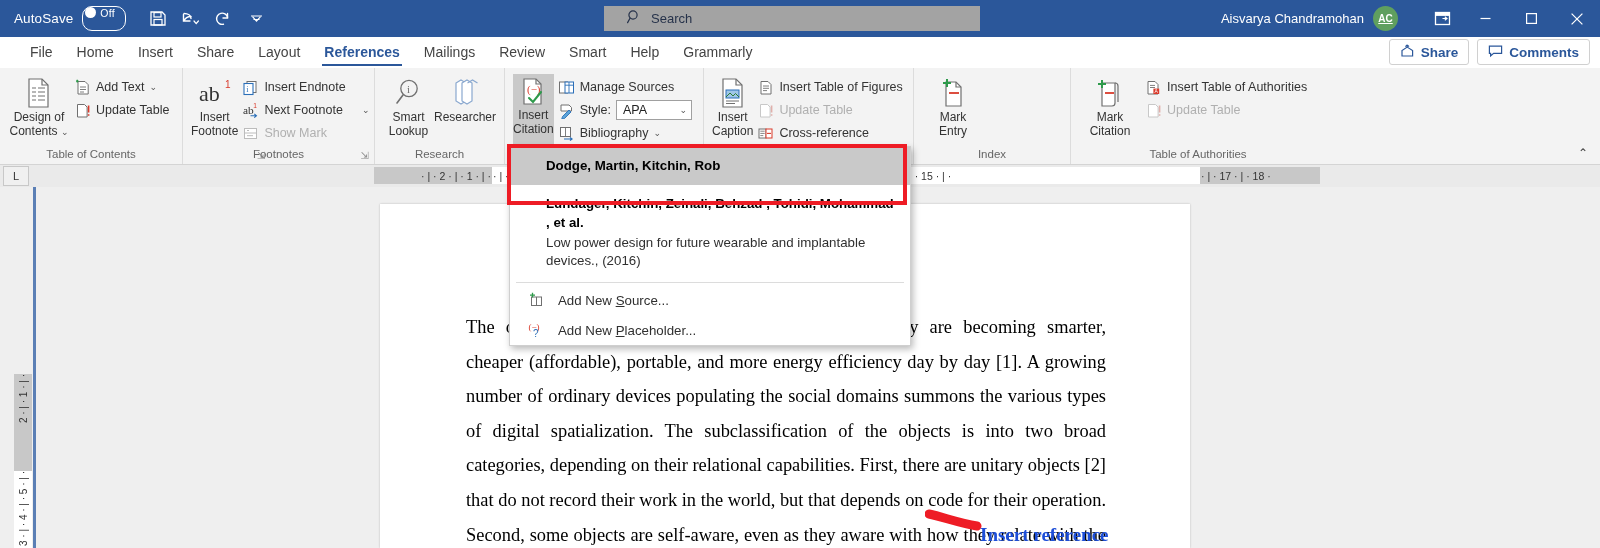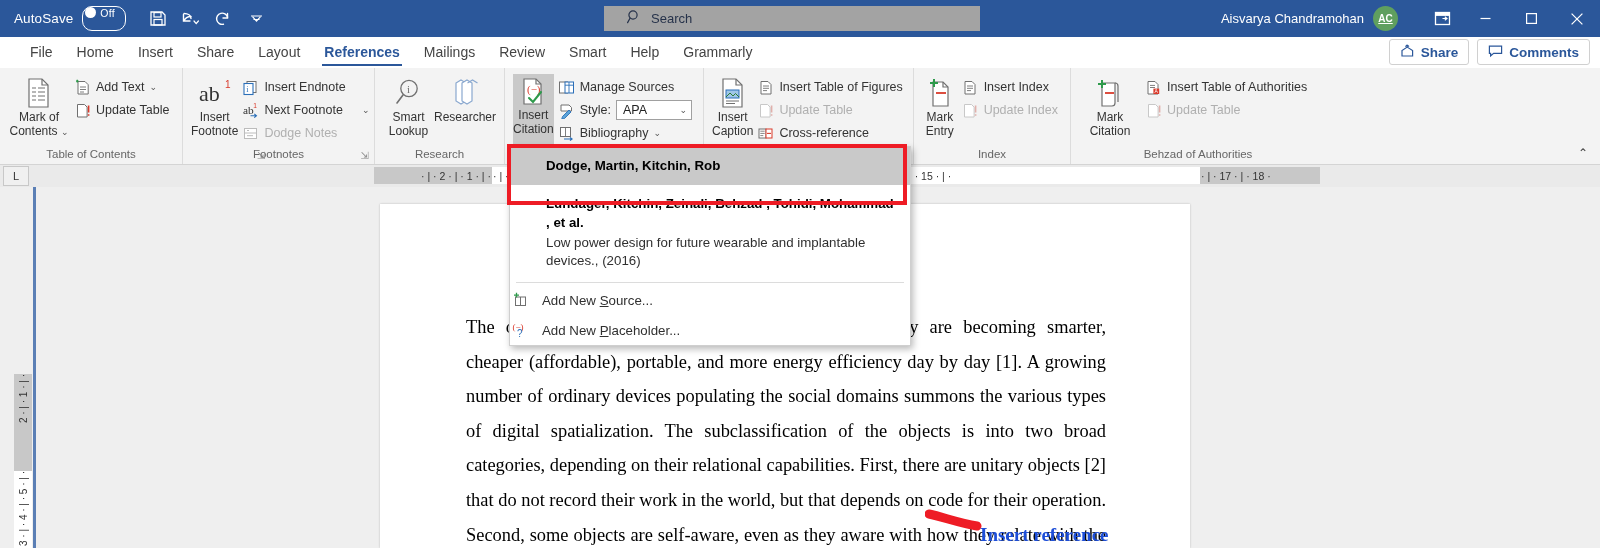--- a/index.html
+++ b/index.html
@@ -169,21 +169,21 @@
     background: #ffffff; border: 1px solid #cfcfcf;
     box-shadow: 2px 3px 7px rgba(0,0,0,.28); z-index: 40;
   }
   .mitem { padding: 9px 14px 10px 36px; }
   .mitem.selected { background: #c9c9c9; }
   .mtitle { font-size: 13.3px; font-weight: bold; color: #000000; line-height: 19px; }
   .msub { font-size: 13.3px; color: #303030; line-height: 18px; margin-top: 2px; }
   .msep { height: 1px; background: #dcdcdc; margin: 2px 6px; }
   .mcmd {
     display: flex; align-items: center; gap: 12px; height: 30px;
-    font-size: 13.3px; color: #303030;
+    padding-left: 16px; font-size: 13.3px; color: #303030;
   }
   .mcmd .ic { width: 20px; display: flex; align-items: center; justify-content: center; }
   .mcmd u { text-decoration: underline; }
   .selbox {
     position: absolute; left: 507px; top: 144px; width: 400px; height: 61px;
     border: 4px solid #ee1c25; z-index: 60; pointer-events: none;
   }
 
   
   .anno {
@@ -315,21 +315,21 @@
     <div class="rgroup" style="width:182px">
       <div class="gbody">
         <div class="bigbtn">
           <span class="ic">
             <svg width="30" height="32" viewBox="0 0 30 32">
                 <path d="M5 2h13l6 6v22H5z" fill="#fff" stroke="#707070" stroke-width="1.2"></path>
                 <path d="M18 2v6h6" fill="none" stroke="#707070" stroke-width="1.2"></path>
                 <path d="M8 11h4M14 11h7M8 15h4M14 15h7M8 19h4M14 19h7M8 23h4M14 23h7" stroke="#707070" stroke-width="1.1"></path>
               </svg>
           </span>
-          <span>Mark of</span>
+          <span>Design of</span>
           <span><span>Contents</span> <span class="chev">⌄</span></span>
         </div>
         <div class="smallcol">
           <div class="smallbtn">
             <span class="ic">
               <svg width="16" height="17" viewBox="0 0 16 17">
                   <path d="M3 2.5h7l3.2 3.2V15H3z" fill="#fff" stroke="#707070" stroke-width="1"></path>
                   <path d="M5 8h6M5 10.5h6M5 13h4" stroke="#707070" stroke-width=".9"></path>
                   <path d="M2.3 3.4V0.8M1 2.1h2.6" stroke="#2e9a4b" stroke-width="1.4"></path>
                 </svg>
@@ -385,21 +385,21 @@
             <span>Next Footnote</span>
             <span class="chev" style="margin-left:14px">⌄</span>
           </div>
           <div class="smallbtn disabled">
             <span class="ic">
               <svg width="17" height="17" viewBox="0 0 17 17">
                   <rect x="2.5" y="3.5" width="12" height="10" fill="#fff" stroke="#bcbcbc" stroke-width="1"></rect>
                   <path d="M2.5 8h12M5 5.5h2M5 10.7h6" stroke="#bcbcbc" stroke-width="1"></path>
                 </svg>
             </span>
-            <span>Dodge Notes</span>
+            <span>Show Mark</span>
           </div>
         </div>
       </div>
       <div class="glabel">
         <span>Footnotes</span>
         <span class="dlg">⇲</span>
       </div>
     </div>
 
     <div class="rgroup" style="width:130px">
@@ -543,40 +543,20 @@
             <svg width="30" height="32" viewBox="0 0 30 32">
                 <path d="M8 5h10l5 5v19H8z" fill="#fff" stroke="#707070" stroke-width="1.2"></path>
                 <path d="M18 5v5h5" fill="none" stroke="#707070" stroke-width="1.2"></path>
                 <path d="M11 16h10" stroke="#d93a2b" stroke-width="1.8"></path>
                 <path d="M5 6h8M9 2v8" stroke="#2e9a4b" stroke-width="2"></path>
               </svg>
           </span>
           <span>Mark</span>
           <span>Entry</span>
         </div>
-        <div class="smallcol">
-          <div class="smallbtn">
-            <span class="ic">
-              <svg width="16" height="17" viewBox="0 0 16 17">
-                  <path d="M3 2.5h7l3 3V15H3z" fill="#fff" stroke="#707070" stroke-width="1"></path>
-                  <path d="M5 7h6M5 9.3h6M5 11.6h4" stroke="#707070" stroke-width=".9"></path>
-                </svg>
-            </span>
-            <span>Insert Index</span>
-          </div>
-          <div class="smallbtn disabled">
-            <span class="ic">
-              <svg width="16" height="17" viewBox="0 0 16 17">
-                  <path d="M2.5 2.5h7l2.6 2.6V15h-9.6z" fill="#fff" stroke="#c8c8c8" stroke-width="1"></path>
-                  <path d="M13.6 3.5v7M13.6 12.3v1.4" stroke="#e0b0ab" stroke-width="1.6"></path>
-                </svg>
-            </span>
-            <span>Update Index</span>
-          </div>
-        </div>
       </div>
       <div class="glabel">Index</div>
     </div>
 
     <div class="rgroup" style="width:255px">
       <div class="gbody">
         <div class="bigbtn">
           <span class="ic">
             <svg width="32" height="32" viewBox="0 0 32 32">
                 <path d="M8 6h13v20c0 2-1.5 3-3 3H8z" fill="#fff" stroke="#707070" stroke-width="1.2"></path>
@@ -604,21 +584,21 @@
             <span class="ic">
               <svg width="16" height="17" viewBox="0 0 16 17">
                   <path d="M2.5 2.5h7l2.6 2.6V15h-9.6z" fill="#fff" stroke="#c8c8c8" stroke-width="1"></path>
                   <path d="M13.6 3.5v7M13.6 12.3v1.4" stroke="#e0b0ab" stroke-width="1.6"></path>
                 </svg>
             </span>
             <span>Update Table</span>
           </div>
         </div>
       </div>
-      <div class="glabel">Behzad of Authorities</div>
+      <div class="glabel">Table of Authorities</div>
     </div>
 
     <div class="ribbon-collapse">⌃</div>
   </div>
 
   <div class="ruler">
     <div class="corner-tab">L</div>
     <div class="hruler">
       <div class="hr-seg gray" style="width:118px;justify-content:flex-end">·  |  ·  2  ·  |  ·  1  ·  |  ·</div>
       <div class="hr-seg white" style="width:708px">·  |  ·  1  ·  |  ·  2  ·  |  ·  3  ·  |  ·  4  ·  |  ·  5  ·  |  ·  6  ·  |  ·  7  ·  |  ·  8  ·  |  ·  9  ·  | · 10 ·  | · 11 ·  | · 12 ·  | · 13 ·  | · 14 ·  | · 15 ·  |  ·</div>

